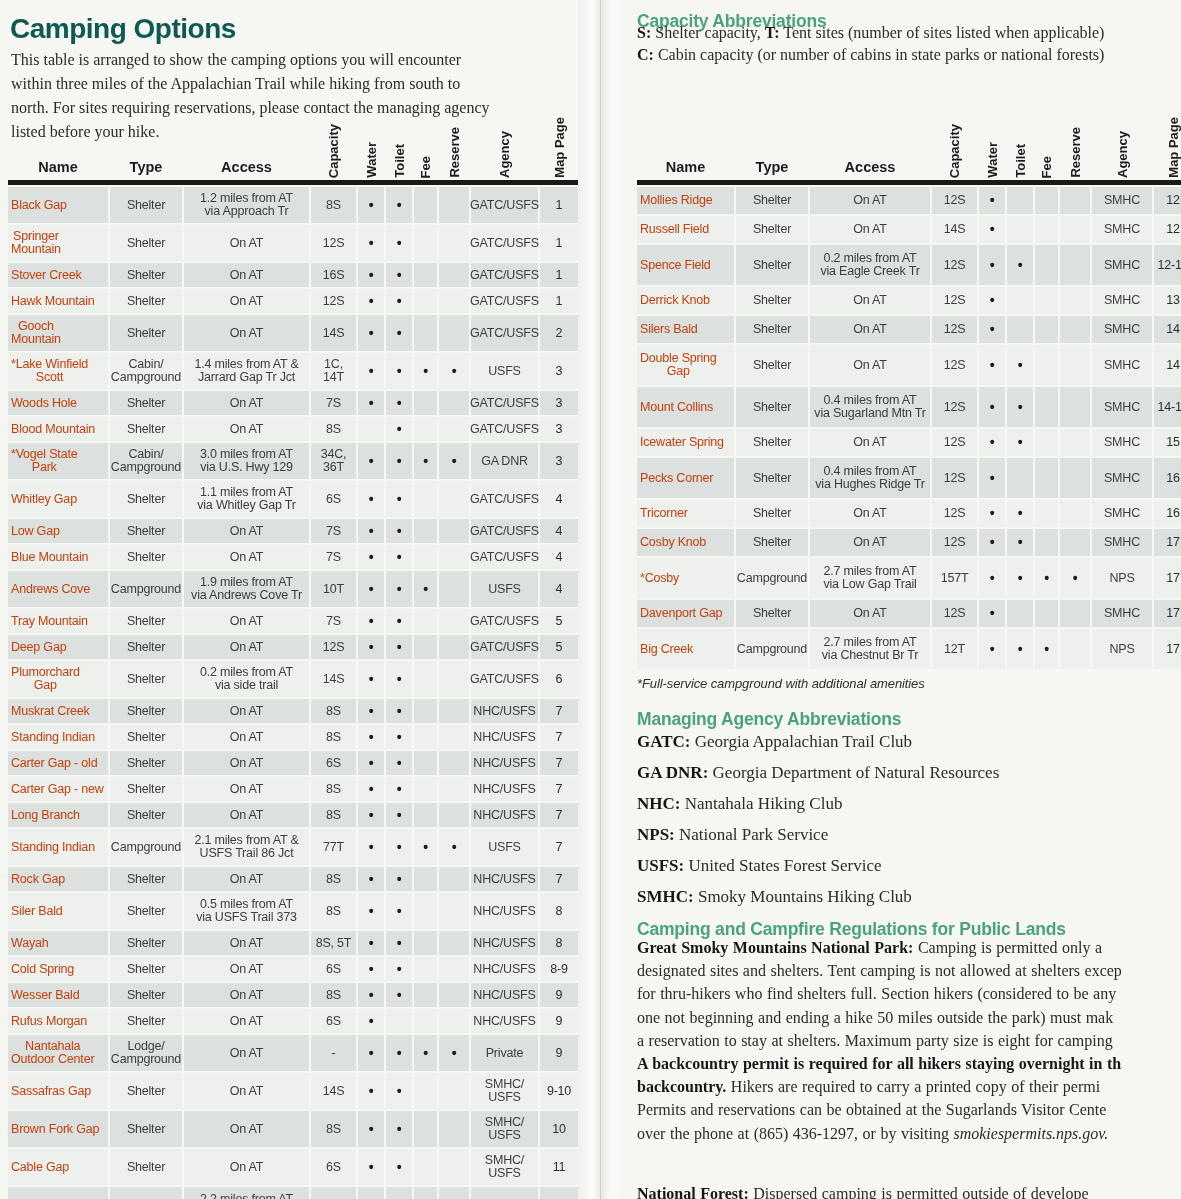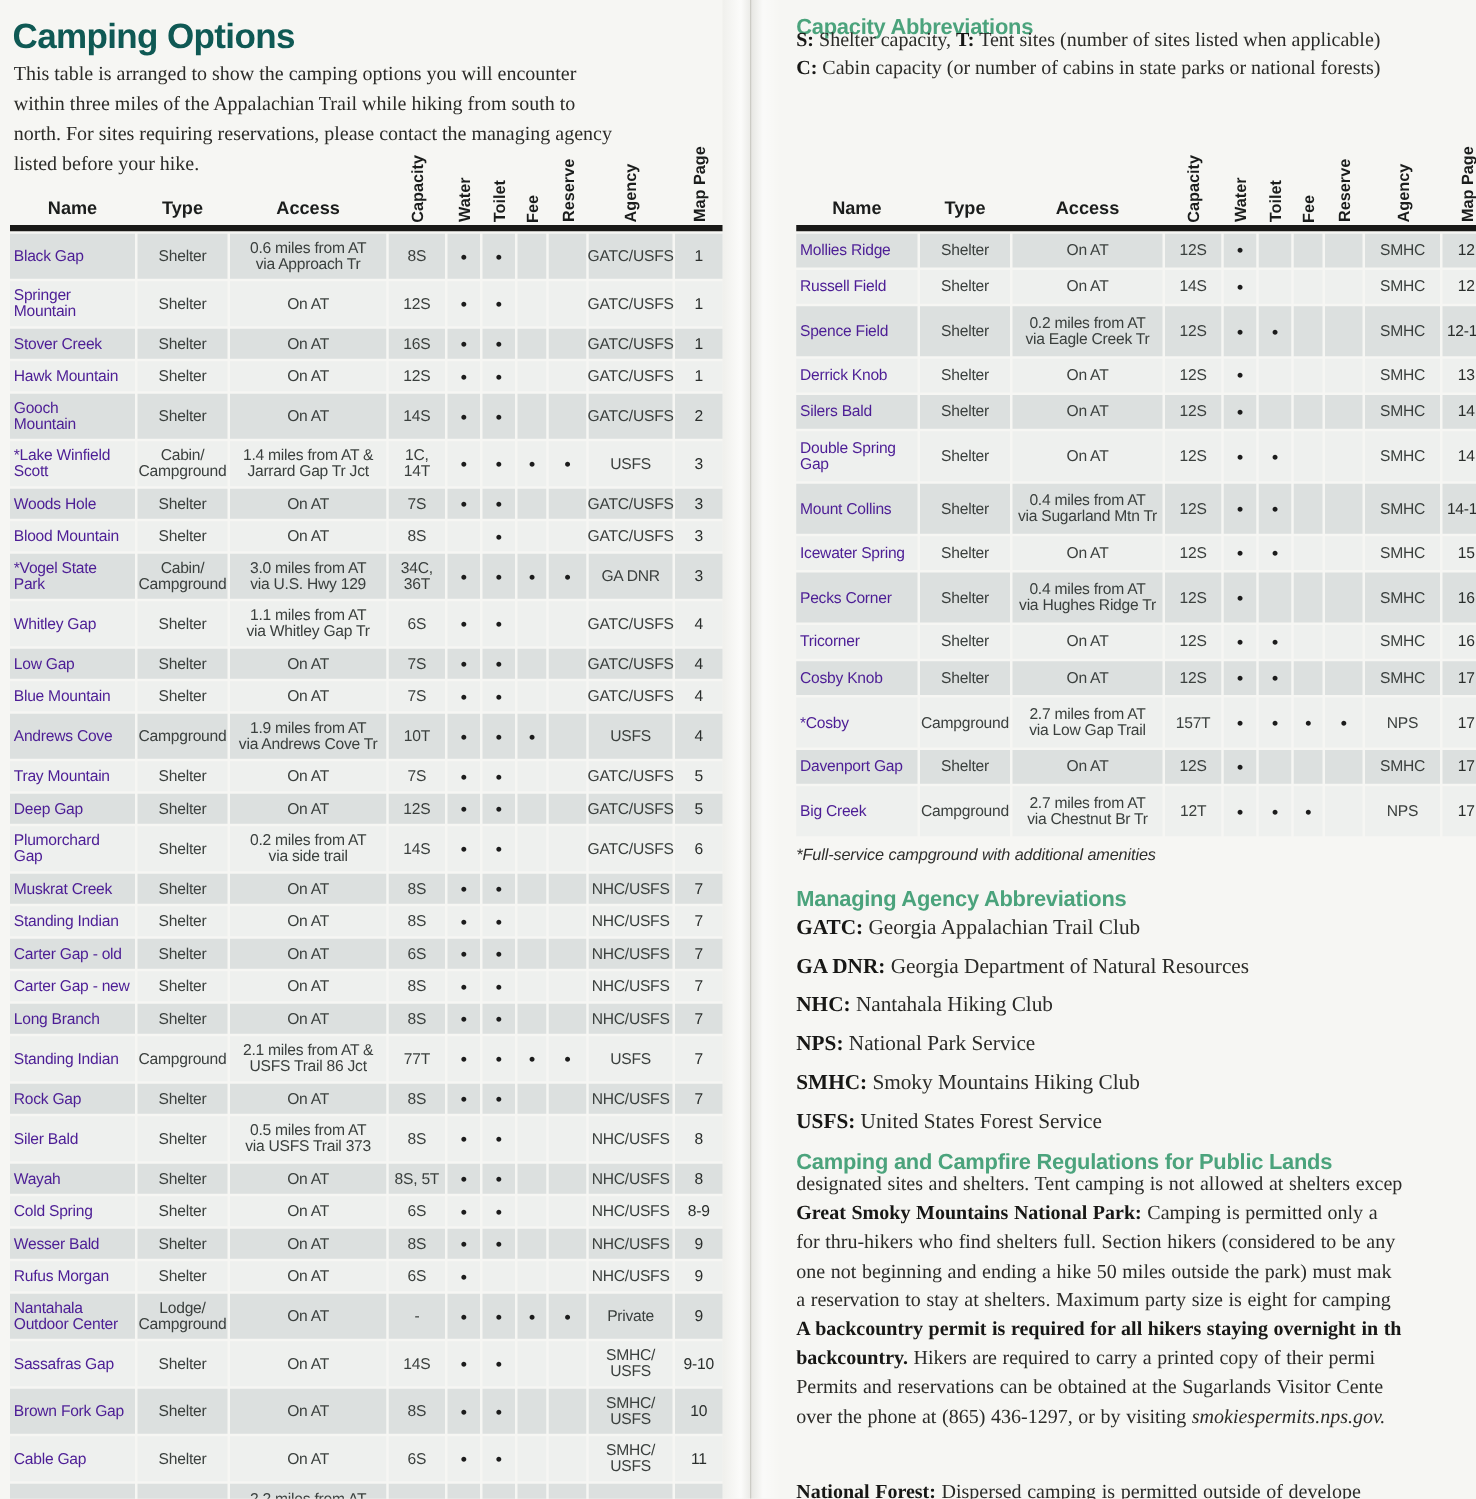--- a/index.html
+++ b/index.html
@@ -25,21 +25,21 @@
   .rlabel{writing-mode:vertical-rl;transform:rotate(180deg);font-size:13px;font-weight:bold;
           color:#1b1d1c;line-height:13px;}
   .rule{grid-column:1/-1;height:5px;background:#191917;}
   .cell{box-sizing:border-box;display:flex;align-items:center;justify-content:center;
         font-size:12.5px;line-height:13px;color:#3a3f3d;text-align:center;white-space:pre-line;
         letter-spacing:-0.2px;}
   .tleft .cell{padding:5px 3px;min-height:24px;}
   .tright .cell{padding:7px 3px;min-height:27px;}
   .cell.dark{background:#dce0df;}
   .cell.light{background:#eef0ee;}
-  .c-name{justify-content:flex-start;text-align:left;color:#4c1d95;}
+  .c-name{justify-content:flex-start;text-align:center;color:#c2410c;}
   .tleft .c-name{padding-left:3px;padding-right:1px;}
   .tright .c-name{padding-left:3px;padding-right:1px;}
   .c-water,.c-toilet,.c-fee,.c-reserve{font-size:14px;font-weight:bold;color:#1c1c1c;}
   .c-map{color:#2a2e2c;}
 
   
   .gutter{position:absolute;left:578px;top:0;width:59px;height:1199px;
           background:linear-gradient(90deg,rgba(120,120,110,0.05) 0%,rgba(255,255,255,0.6) 25%,
                      rgba(110,108,98,0.10) 40%,rgba(255,255,255,0.5) 55%,rgba(246,246,243,0) 80%);}
   .crease{position:absolute;left:600px;top:0;width:1px;height:1199px;background:rgba(150,145,135,0.35);}
@@ -101,21 +101,21 @@
         </div>
         <div class="hcell">
           <span class="rlabel">Agency</span>
         </div>
         <div class="hcell">
           <span class="rlabel">Map Page</span>
         </div>
         <div class="rule"></div>
         <div class="cell dark c-name">Black Gap</div>
         <div class="cell dark c-type">Shelter</div>
-        <div class="cell dark c-access">0.6 miles from AT
+        <div class="cell dark c-access">1.2 miles from AT
 via Approach Tr</div>
         <div class="cell dark c-capacity">8S</div>
         <div class="cell dark c-water">•</div>
         <div class="cell dark c-toilet">•</div>
         <div class="cell dark c-fee"></div>
         <div class="cell dark c-reserve"></div>
         <div class="cell dark c-agency">GATC/USFS</div>
         <div class="cell dark c-map">1</div>
         <div class="cell light c-name">Springer
 Mountain</div>
@@ -469,28 +469,28 @@
       </div>
 
     <div class="footnote">*Full-service campground with additional amenities</div>
 
     <h2 class="greenhead" style="left:0;top:694px;">Managing Agency Abbreviations</h2>
     <div class="agency-lines">
         <div class="serifline"><span class="b">GATC:</span><span> Georgia Appalachian Trail Club</span></div>
         <div class="serifline"><span class="b">GA DNR:</span><span> Georgia Department of Natural Resources</span></div>
         <div class="serifline"><span class="b">NHC:</span><span> Nantahala Hiking Club</span></div>
         <div class="serifline"><span class="b">NPS:</span><span> National Park Service</span></div>
+        <div class="serifline"><span class="b">USFS:</span><span> United States Forest Service</span></div>
         <div class="serifline"><span class="b">SMHC:</span><span> Smoky Mountains Hiking Club</span></div>
-        <div class="serifline"><span class="b">USFS:</span><span> United States Forest Service</span></div>
       </div>
 
     <h2 class="greenhead" style="left:0;top:904px;">Camping and Campfire Regulations for Public Lands</h2>
     <div class="para1">
+        <div class="serifline"><span class="b">Great Smoky Mountains National Park:</span><span> Camping is permitted only a</span></div>
         <div class="serifline"><span>designated sites and shelters. Tent camping is not allowed at shelters excep</span></div>
-        <div class="serifline"><span class="b">Great Smoky Mountains National Park:</span><span> Camping is permitted only a</span></div>
         <div class="serifline"><span>for thru-hikers who find shelters full. Section hikers (considered to be any</span></div>
         <div class="serifline"><span>one not beginning and ending a hike 50 miles outside the park) must mak</span></div>
         <div class="serifline"><span>a reservation to stay at shelters. Maximum party size is eight for camping</span></div>
         <div class="serifline"><span class="b">A backcountry permit is required for all hikers staying overnight in th</span></div>
         <div class="serifline"><span class="b">backcountry.</span><span> Hikers are required to carry a printed copy of their permi</span></div>
         <div class="serifline"><span>Permits and reservations can be obtained at the Sugarlands Visitor Cente</span></div>
         <div class="serifline"><span>over the phone at (865) 436-1297, or by visiting </span><span class="i">smokiespermits.nps.gov.</span></div>
       </div>
     <div class="para2">
         <div class="serifline"><span class="b">National Forest:</span><span> Dispersed camping is permitted outside of develope</span></div>

